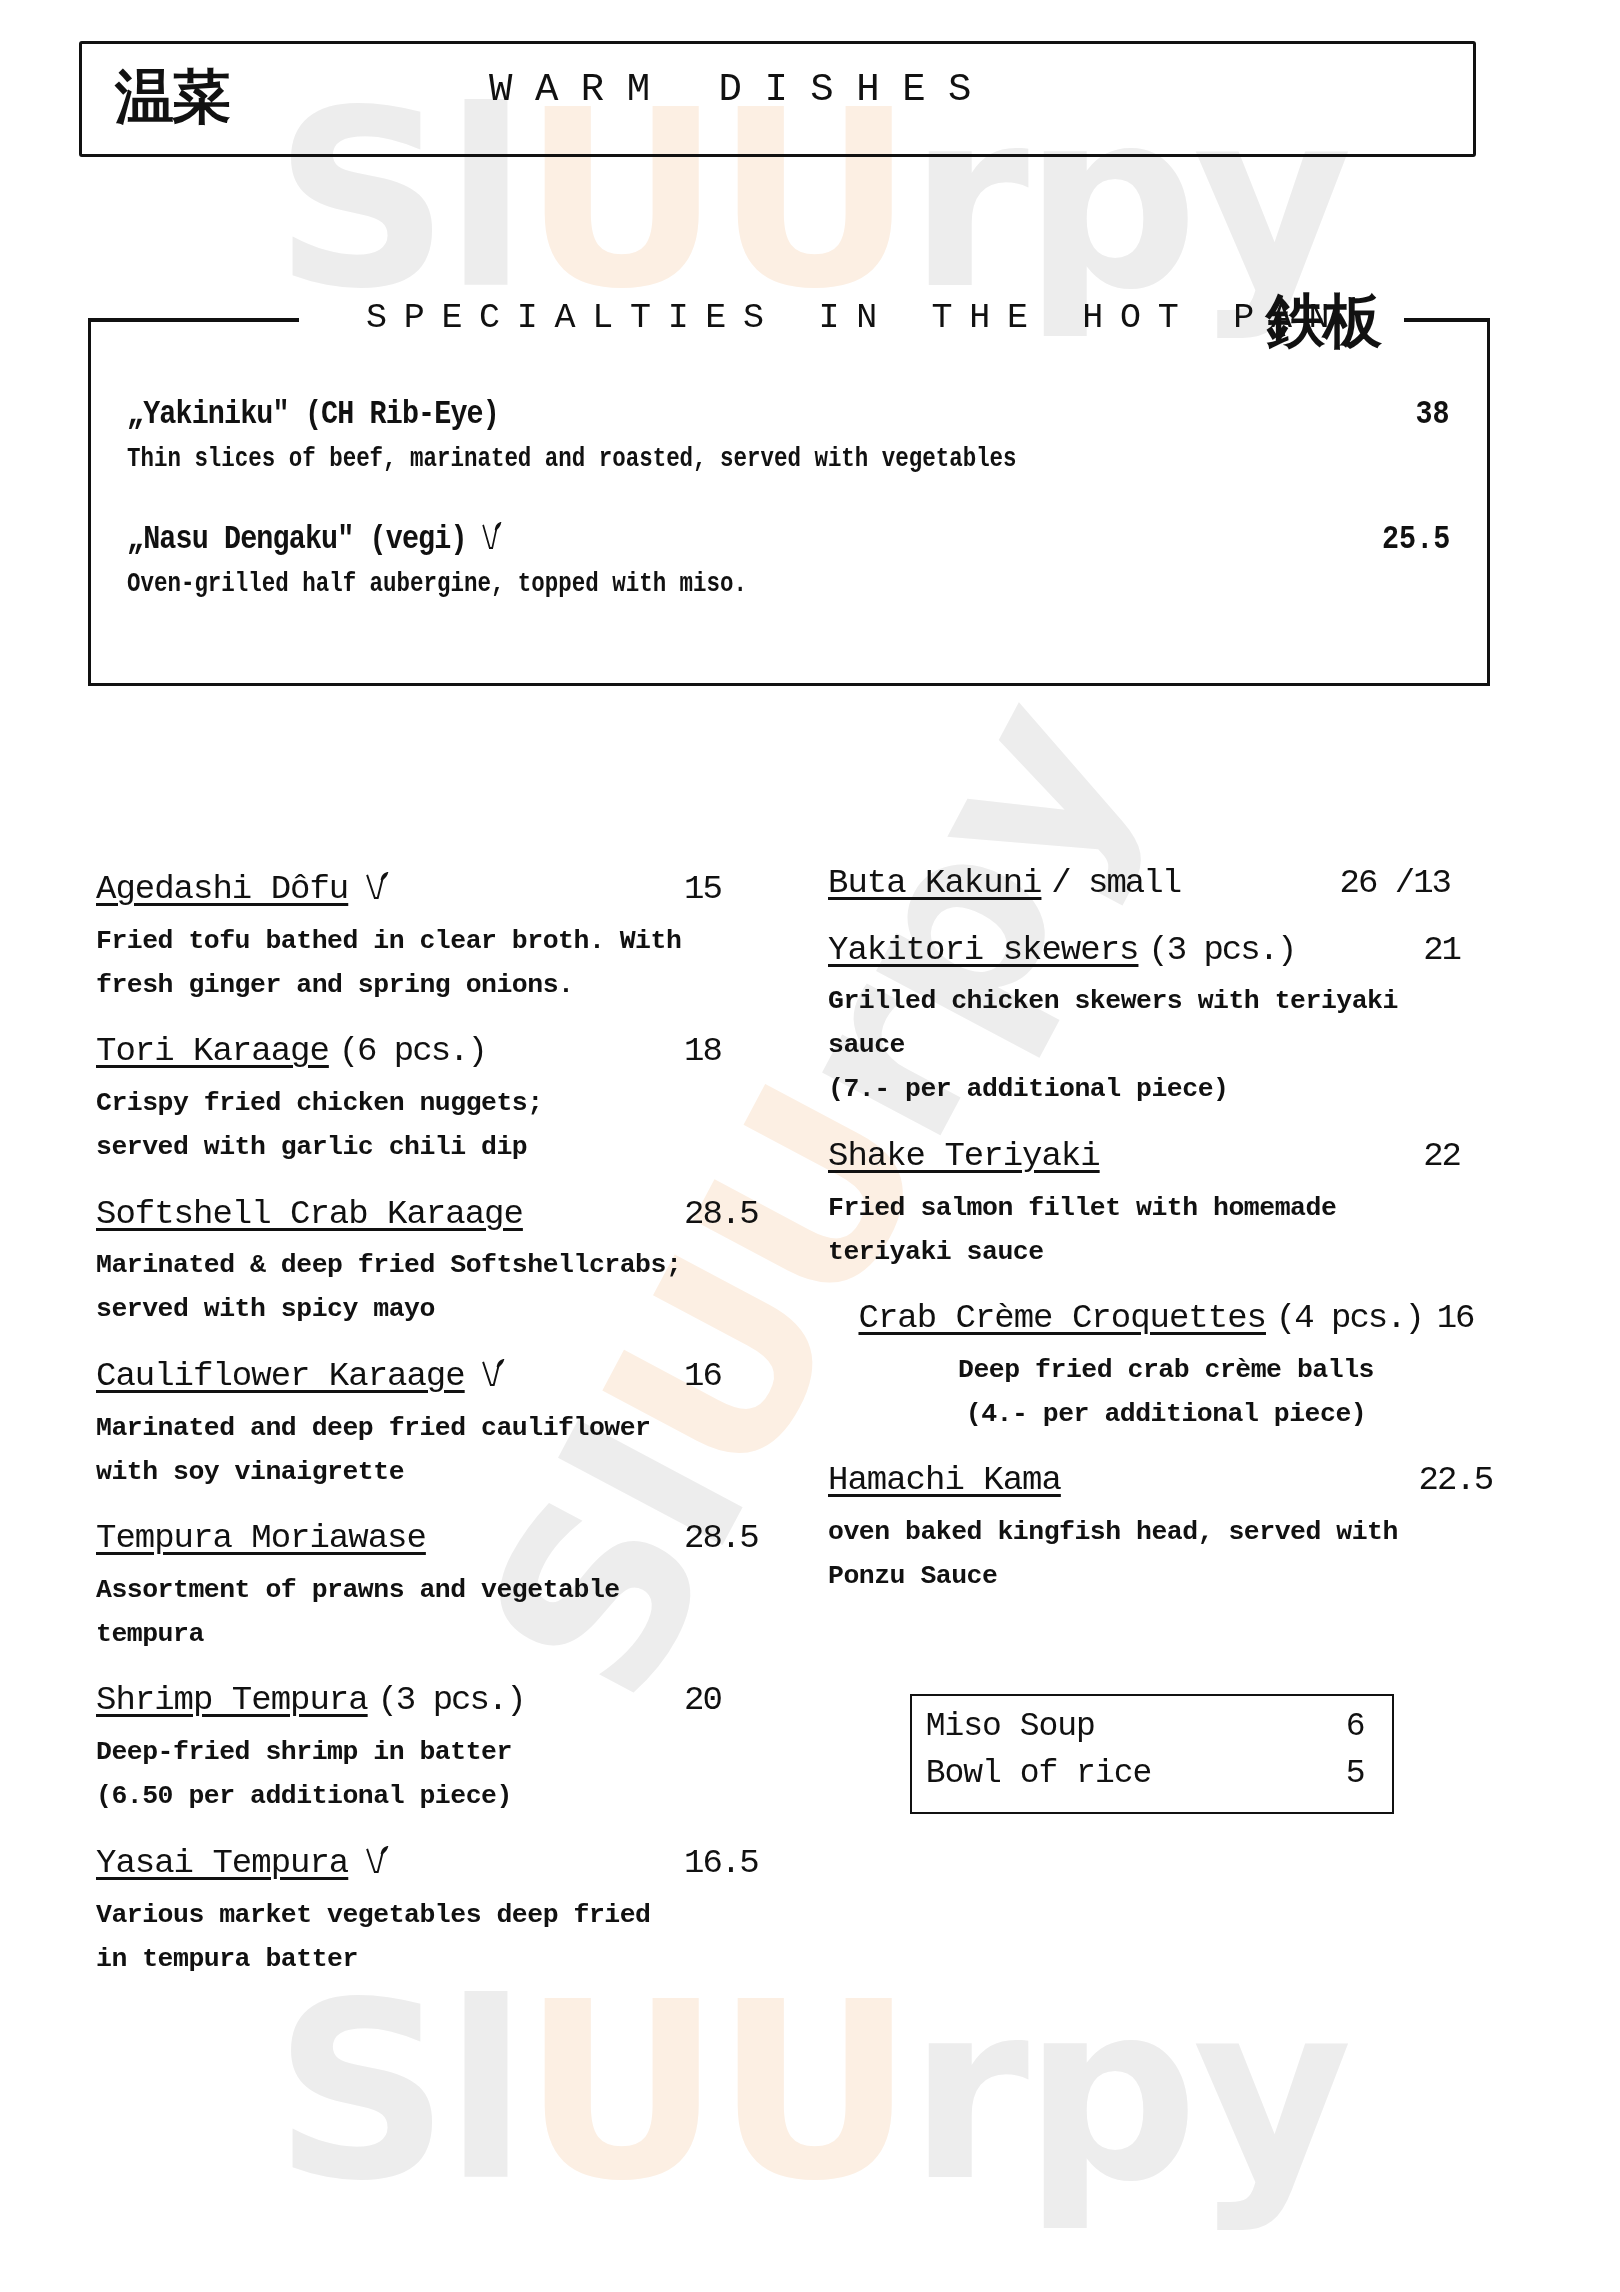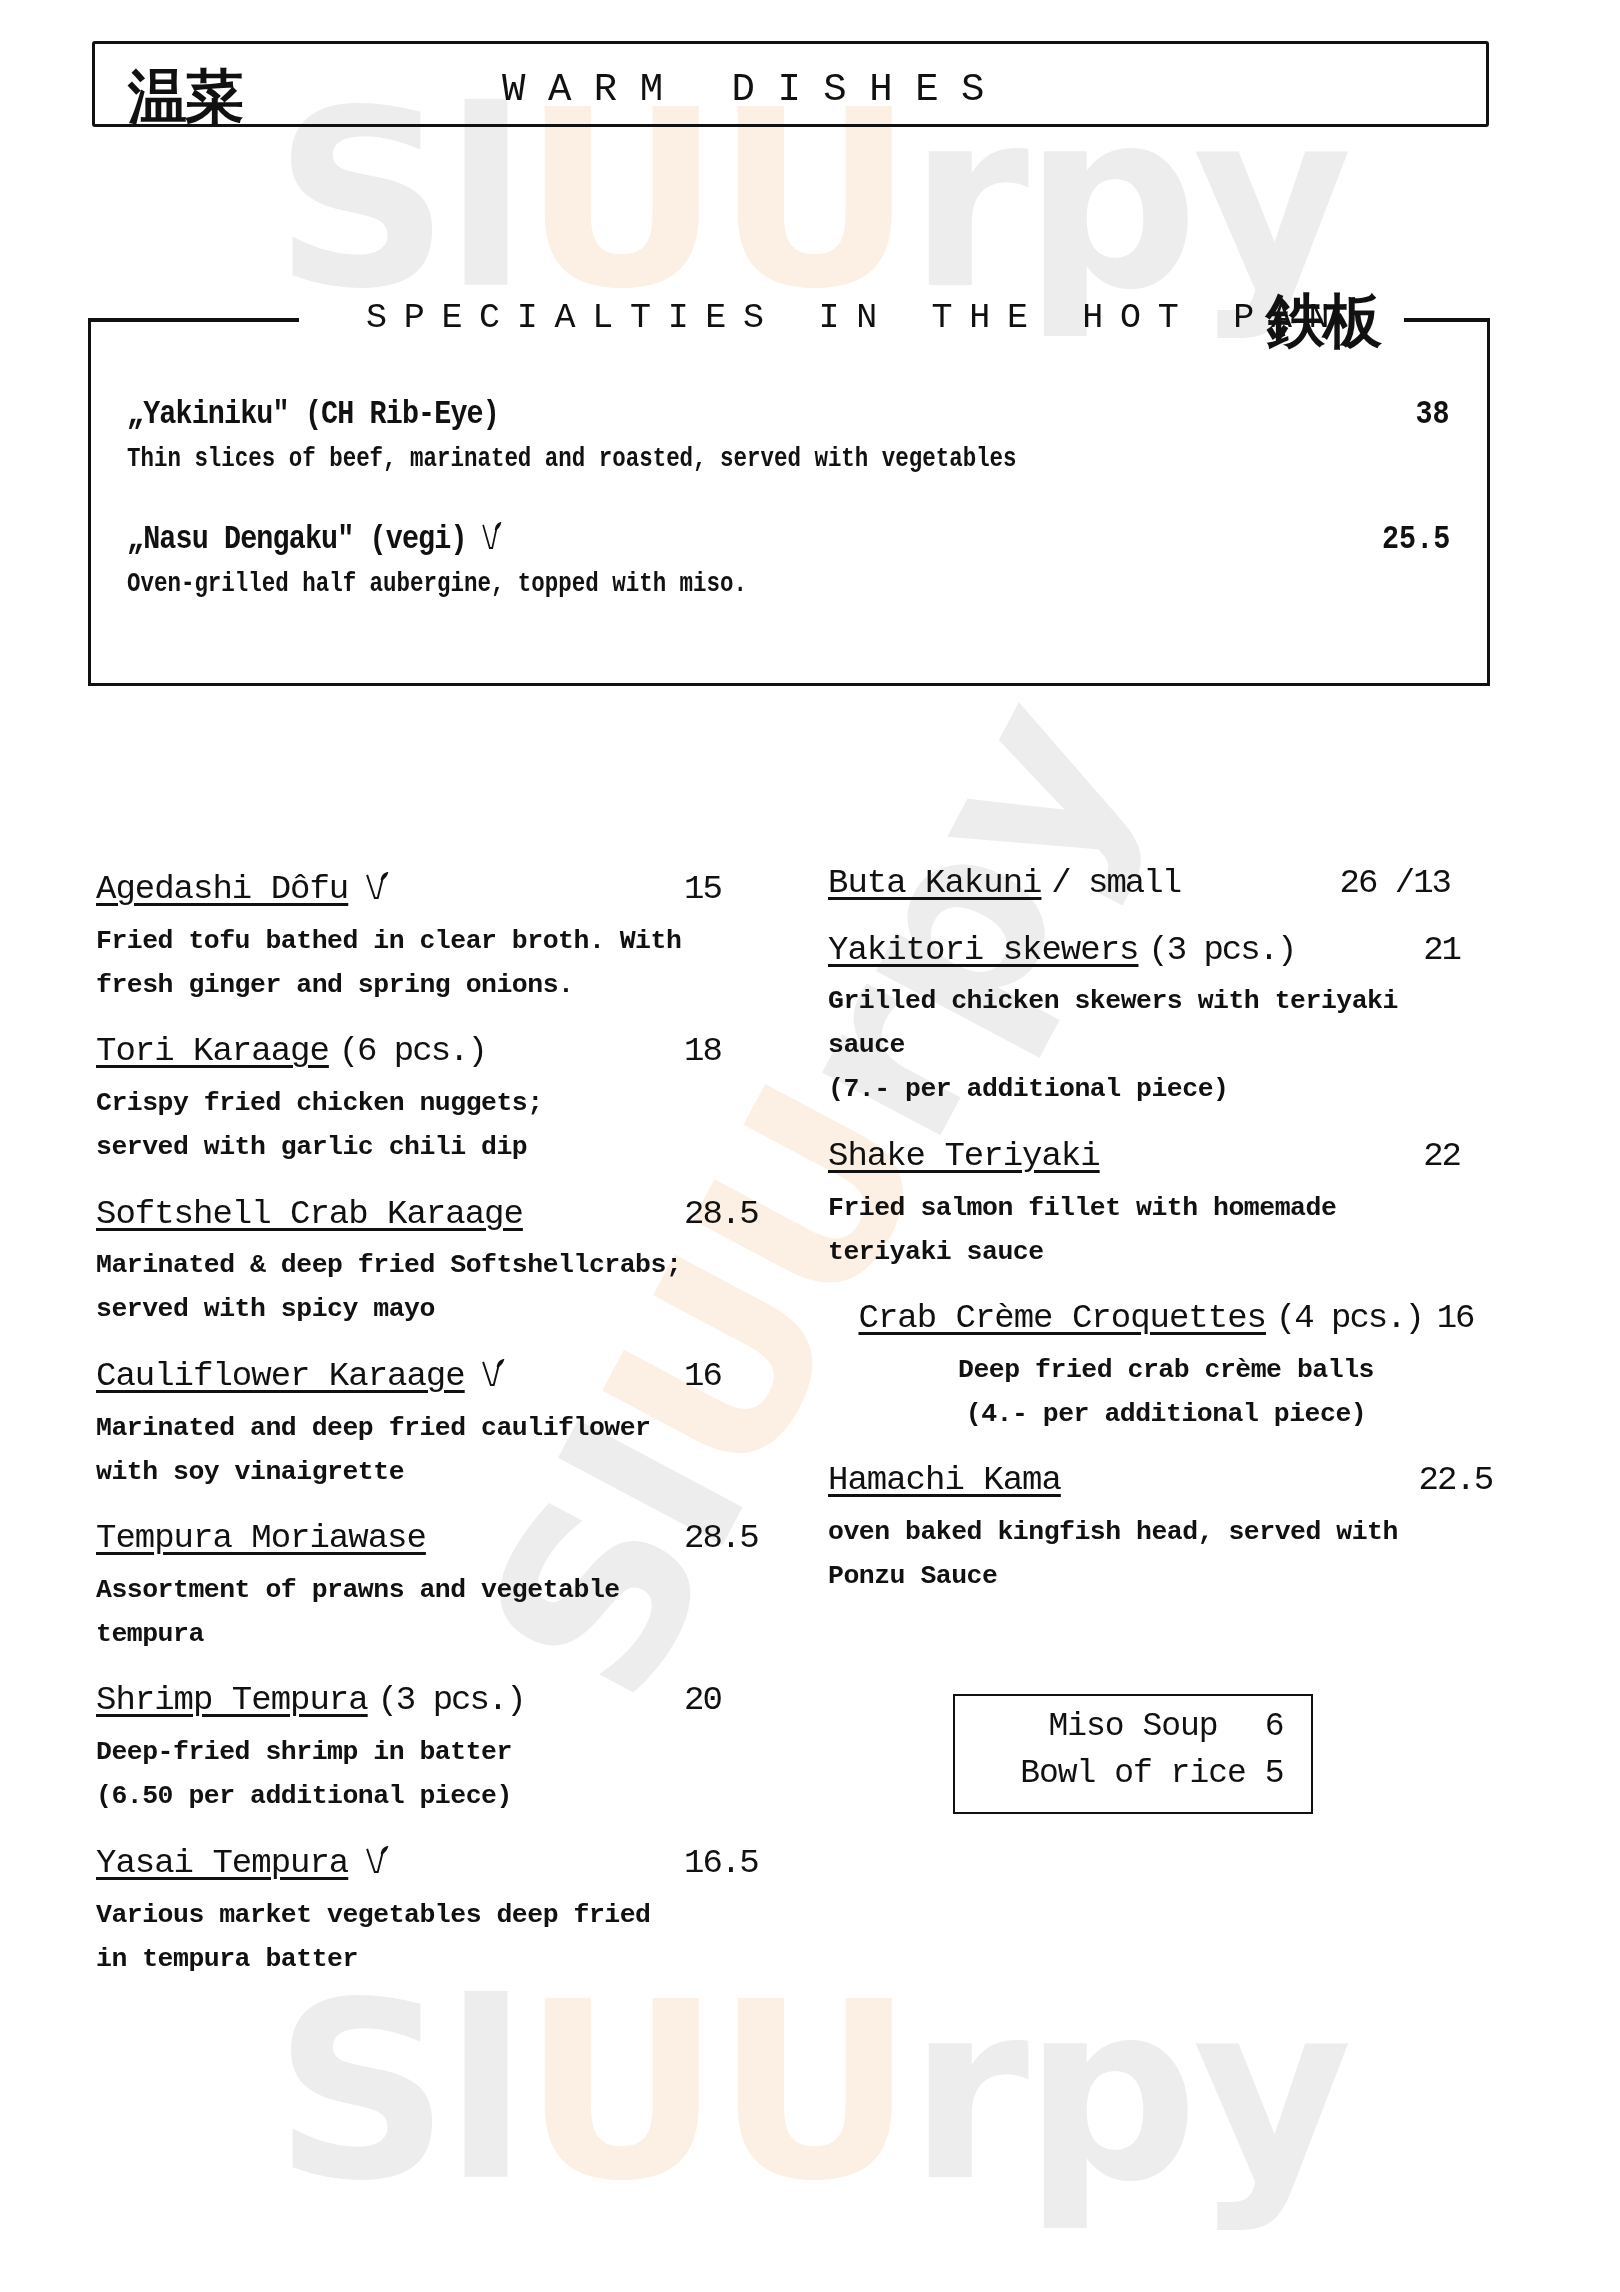--- a/index.html
+++ b/index.html
@@ -14,21 +14,21 @@
   .wm .g { color: #ededed; }
   .wm .o { color: #fcefe3; }
   .wm.w1 { top: 78px; }
   .wm.w2 { top: 1078px; transform: rotate(-62deg); }
   .wm.w3 { top: 1970px; }
 
   .content { position: absolute; left: 0; top: 0; width: 1620px; height: 2293px; }
 
   
   .header-box {
-    position: absolute; left: 92px; top: 41px; width: 1397px; height: 86px;
+    position: absolute; left: 79px; top: 41px; width: 1397px; height: 116px;
     border: 3.9px solid #111; border-radius: 2.9px; box-sizing: border-box;
   }
   .header-kanji { position: absolute; left: 33px; top: 13.7px; font-family: "DejaVu Sans", sans-serif;
     font-weight: bold; font-size: 59px; letter-spacing: -2px; }
   .header-title { position: absolute; left: 407px; top: 23.5px; font-size: 39px; letter-spacing: 22.5px; }
 
   
   .hotpan-box {
     position: absolute; left: 88px; top: 320px; width: 1402px; height: 366px;
     border-left: 3.9px solid #111; border-right: 3.9px solid #111; border-bottom: 3.9px solid #111;
@@ -54,22 +54,22 @@
   .item-extra { font-size: 34px; letter-spacing: -2px; margin-left: 9.8px; }
   .item-price { position: absolute; top: 0; font-size: 34px; letter-spacing: -2px; }
   .left .item-price { left: 588px; }
   .right .item-price { right: 0; }
   .item-desc { font-size: 26.5px; line-height: 44px; margin-top: 7.8px; white-space: pre-line; font-weight: bold; letter-spacing: -0.5px; }
 
   .v-icon { display: inline-block; width: 25.5px; height: 29px; margin-left: 15.7px; vertical-align: -2px; }
 
   
   .sides-box {
-    position: absolute; left: 953px; top: 1694px; width: 360px; height: 120px;
-    border: 2.9px solid #111; box-sizing: border-box; padding: 11.8px 13.7px 0 13.7px; text-align: center;
+    position: absolute; left: 910px; top: 1694px; width: 484px; height: 120px;
+    border: 2.9px solid #111; box-sizing: border-box; padding: 11.8px 13.7px 0 13.7px;
   }
   .side-row { position: relative; height: 47px; font-size: 33px; letter-spacing: -1px; }
   .side-price { position: absolute; right: 13.7px; top: 0; }
 </style>
 </head>
 <body>
 
 <div class="wm w1"><span class="g">Sl</span><span class="o">UU</span><span class="g">rpy</span></div>
 <div class="wm w2"><span class="g">Sl</span><span class="o">UU</span><span class="g">rpy</span></div>
 <div class="wm w3"><span class="g">Sl</span><span class="o">UU</span><span class="g">rpy</span></div>

